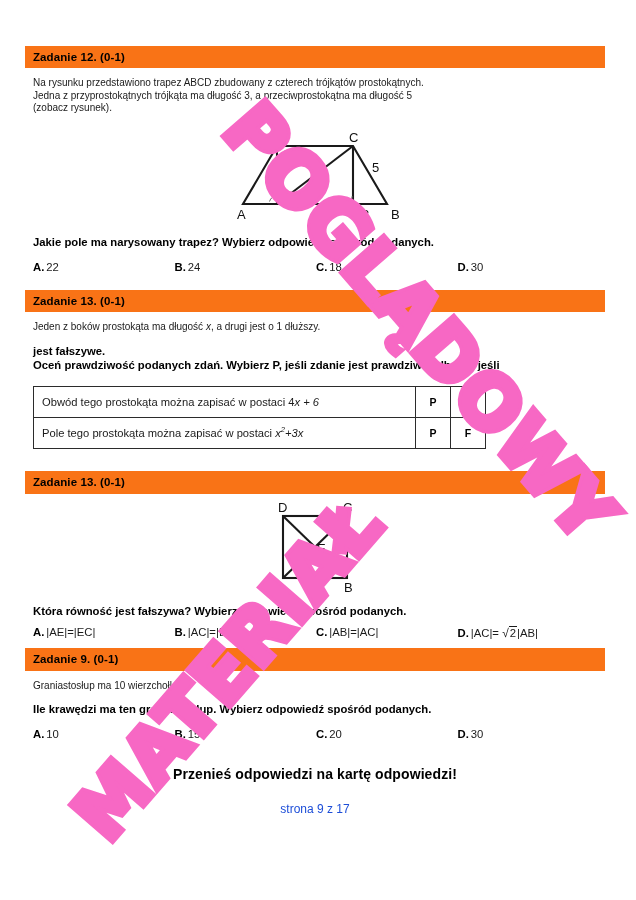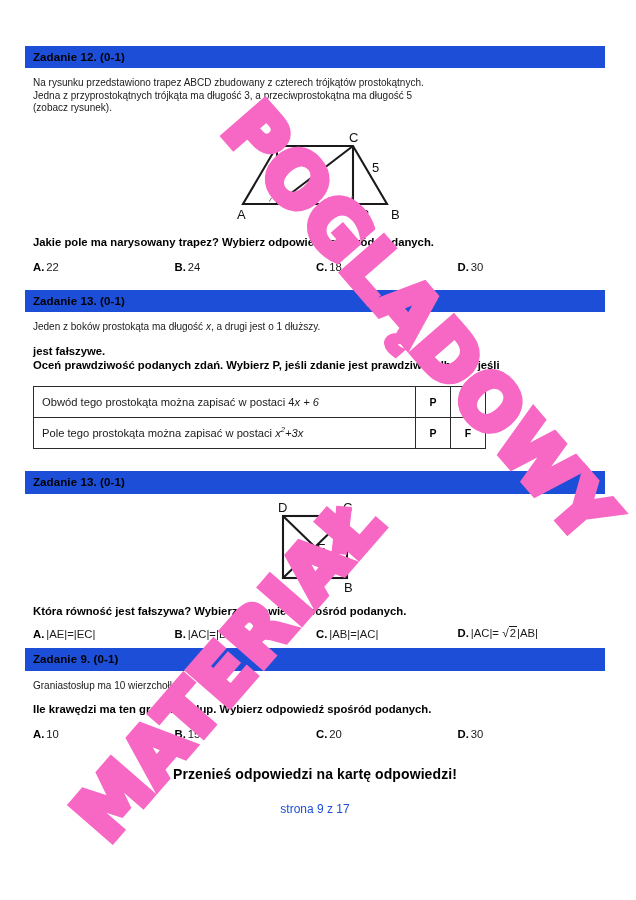--- a/index.html
+++ b/index.html
@@ -26,21 +26,21 @@
 
   .content {
     position: absolute;
     left: 25px;
     top: 0;
     width: 580px;
   }
 
   
   .task-bar {
-    background: #1d4ed8;
+    background: #f97316;
     color: #000000;
     font-size: 11.5px;
     font-weight: bold;
     padding: 4px 0 4px 8px;
     line-height: 1.25;
     letter-spacing: 0.1px;
   }
   .task-bar .num { font-weight: bold; }
   .task-bar .pts { font-weight: bold; }
 
@@ -65,21 +65,20 @@
 
   .italic { font-style: italic; }
 
   
   .options {
     display: flex;
     margin: 11px 0 0 8px;
     width: 566px;
     font-size: 11.3px;
     color: #1a1a1a;
-    align-items: flex-end;
   }
   .option {
     width: 25%;
     white-space: nowrap;
   }
   .option .lbl {
     font-weight: bold;
     color: #000000;
     margin-right: 2px;
   }

